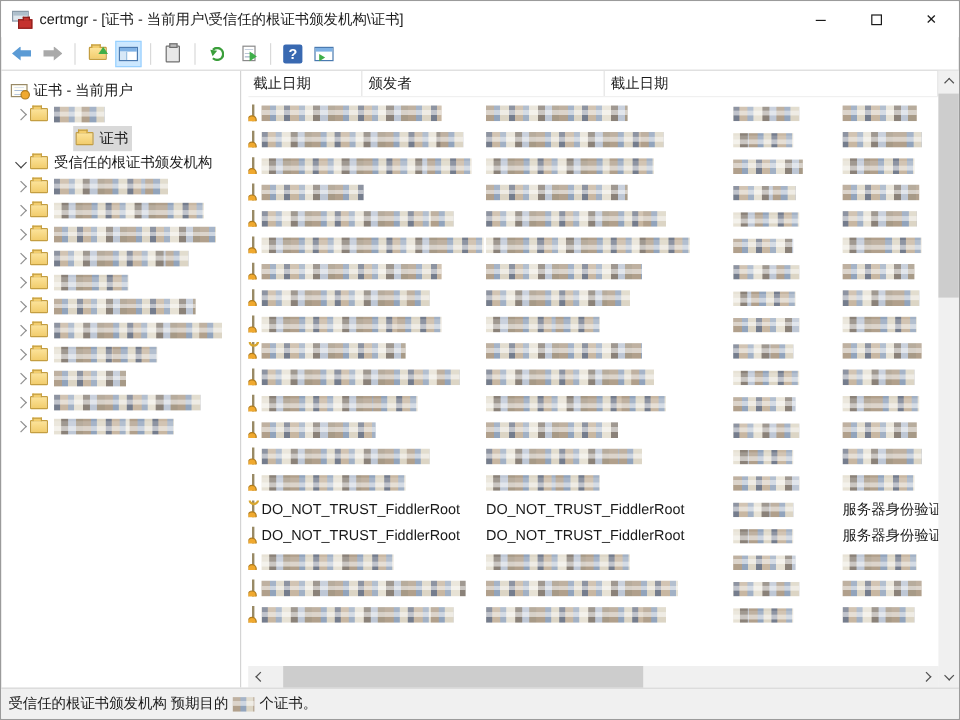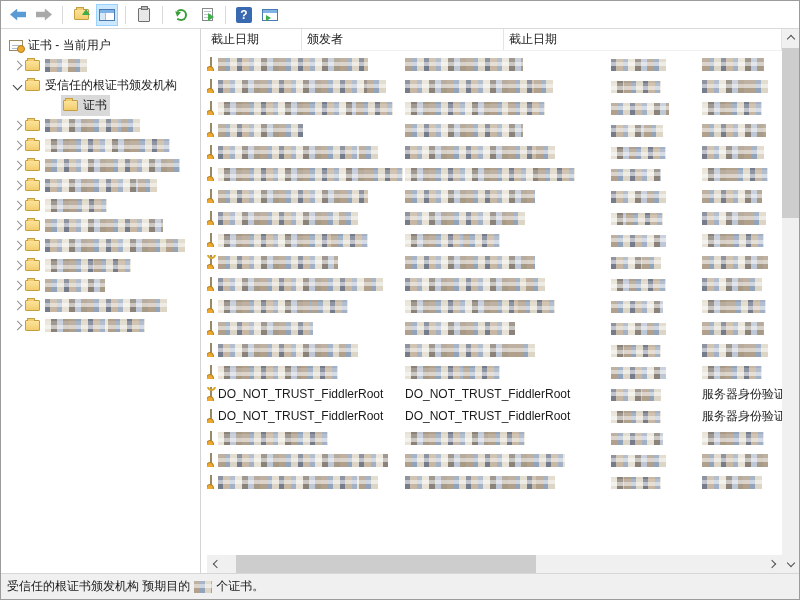--- a/index.html
+++ b/index.html
@@ -101,20 +101,34 @@
   .hthumb { position:absolute; left:12px; top:0; width:300px; height:18px; background:#cdcdcd; }
 
   
   .statusbar { height:26px; flex:0 0 auto; border-top:1px solid #d7d7d7; background:#f0f0f0; display:flex; align-items:center; padding-left:6px; gap:4px; }
 </style>
 </head>
 <body>
 
 <div class="win">
 
+  <div class="titlebar">
+    <span class="appicon">
+      <span class="winpart"></span>
+        <span class="box"></span>
+    </span>
+    <span class="title">certmgr - [证书 - 当前用户\受信任的根证书颁发机构\证书]</span>
+    <div class="wcontrols">
+      <span class="wbtn">–</span>
+      <span class="wbtn">
+          <span class="maxbox"></span>
+        </span>
+      <span class="wbtn">×</span>
+    </div>
+  </div>
 
 
   <div class="toolbar">
     <span class="tbi">
         <span class="arrowL"></span>
       </span>
     <span class="tbi">
         <span class="arrowR"></span>
       </span>
     <span class="tsep"></span>
@@ -158,34 +172,34 @@
         </div>
         <div class="trow" style="padding-left: 8px;">
           <span class="chvbox">
             <span class="chv"></span>
           </span>
           <span class="trow" style="display: flex; align-items: center; height: auto;">
             <span class="folder"></span>
             <span class="mz b tlabel" style="width: 42px;"></span>
           </span>
         </div>
-        <div class="trow" style="padding-left: 8px;">
-          <span class="chvbox">
-            <span class="chv down"></span>
-          </span>
-          <span class="trow" style="display: flex; align-items: center; height: auto;">
-            <span class="folder"></span>
-            <span class="tlabel">受信任的根证书颁发机构</span>
-          </span>
-        </div>
         <div class="trow" style="padding-left: 44px;">
           <span class="chvbox"></span>
           <span class="selbox" style="display: flex; align-items: center; height: auto;">
             <span class="folder"></span>
             <span class="tlabel">证书</span>
+          </span>
+        </div>
+        <div class="trow" style="padding-left: 8px;">
+          <span class="chvbox">
+            <span class="chv down"></span>
+          </span>
+          <span class="trow" style="display: flex; align-items: center; height: auto;">
+            <span class="folder"></span>
+            <span class="tlabel">受信任的根证书颁发机构</span>
           </span>
         </div>
         <div class="trow" style="padding-left: 8px;">
           <span class="chvbox">
             <span class="chv"></span>
           </span>
           <span class="trow" style="display: flex; align-items: center; height: auto;">
             <span class="folder"></span>
             <span class="mz b tlabel" style="width: 95px;"></span>
           </span>

